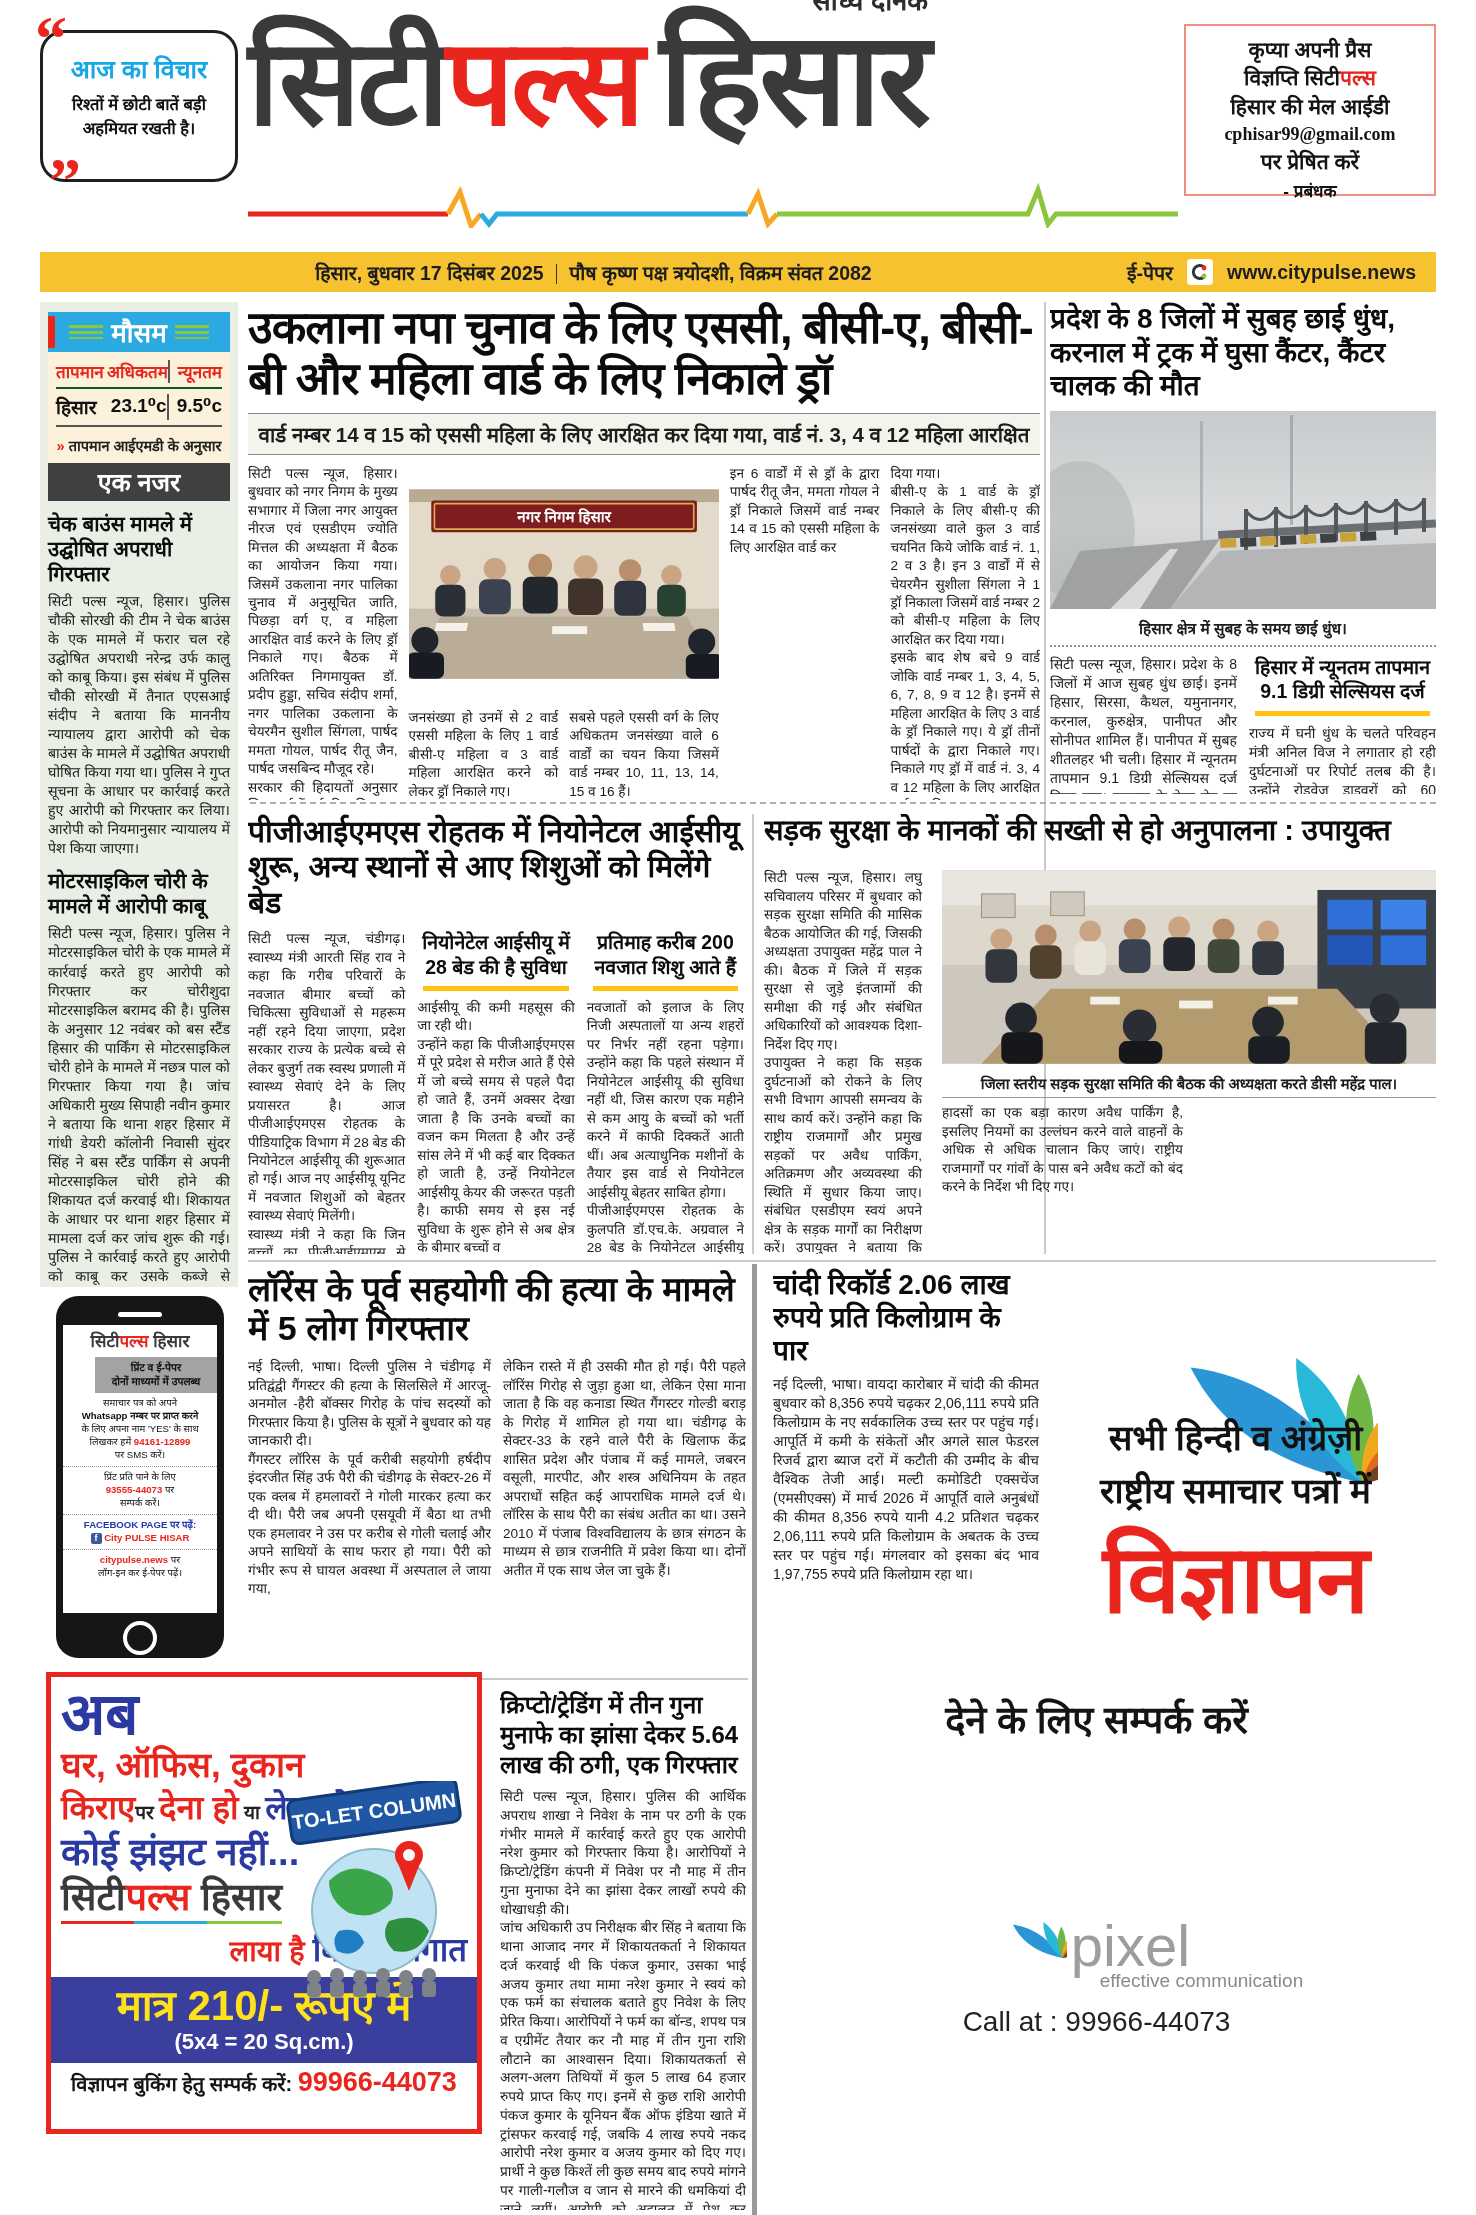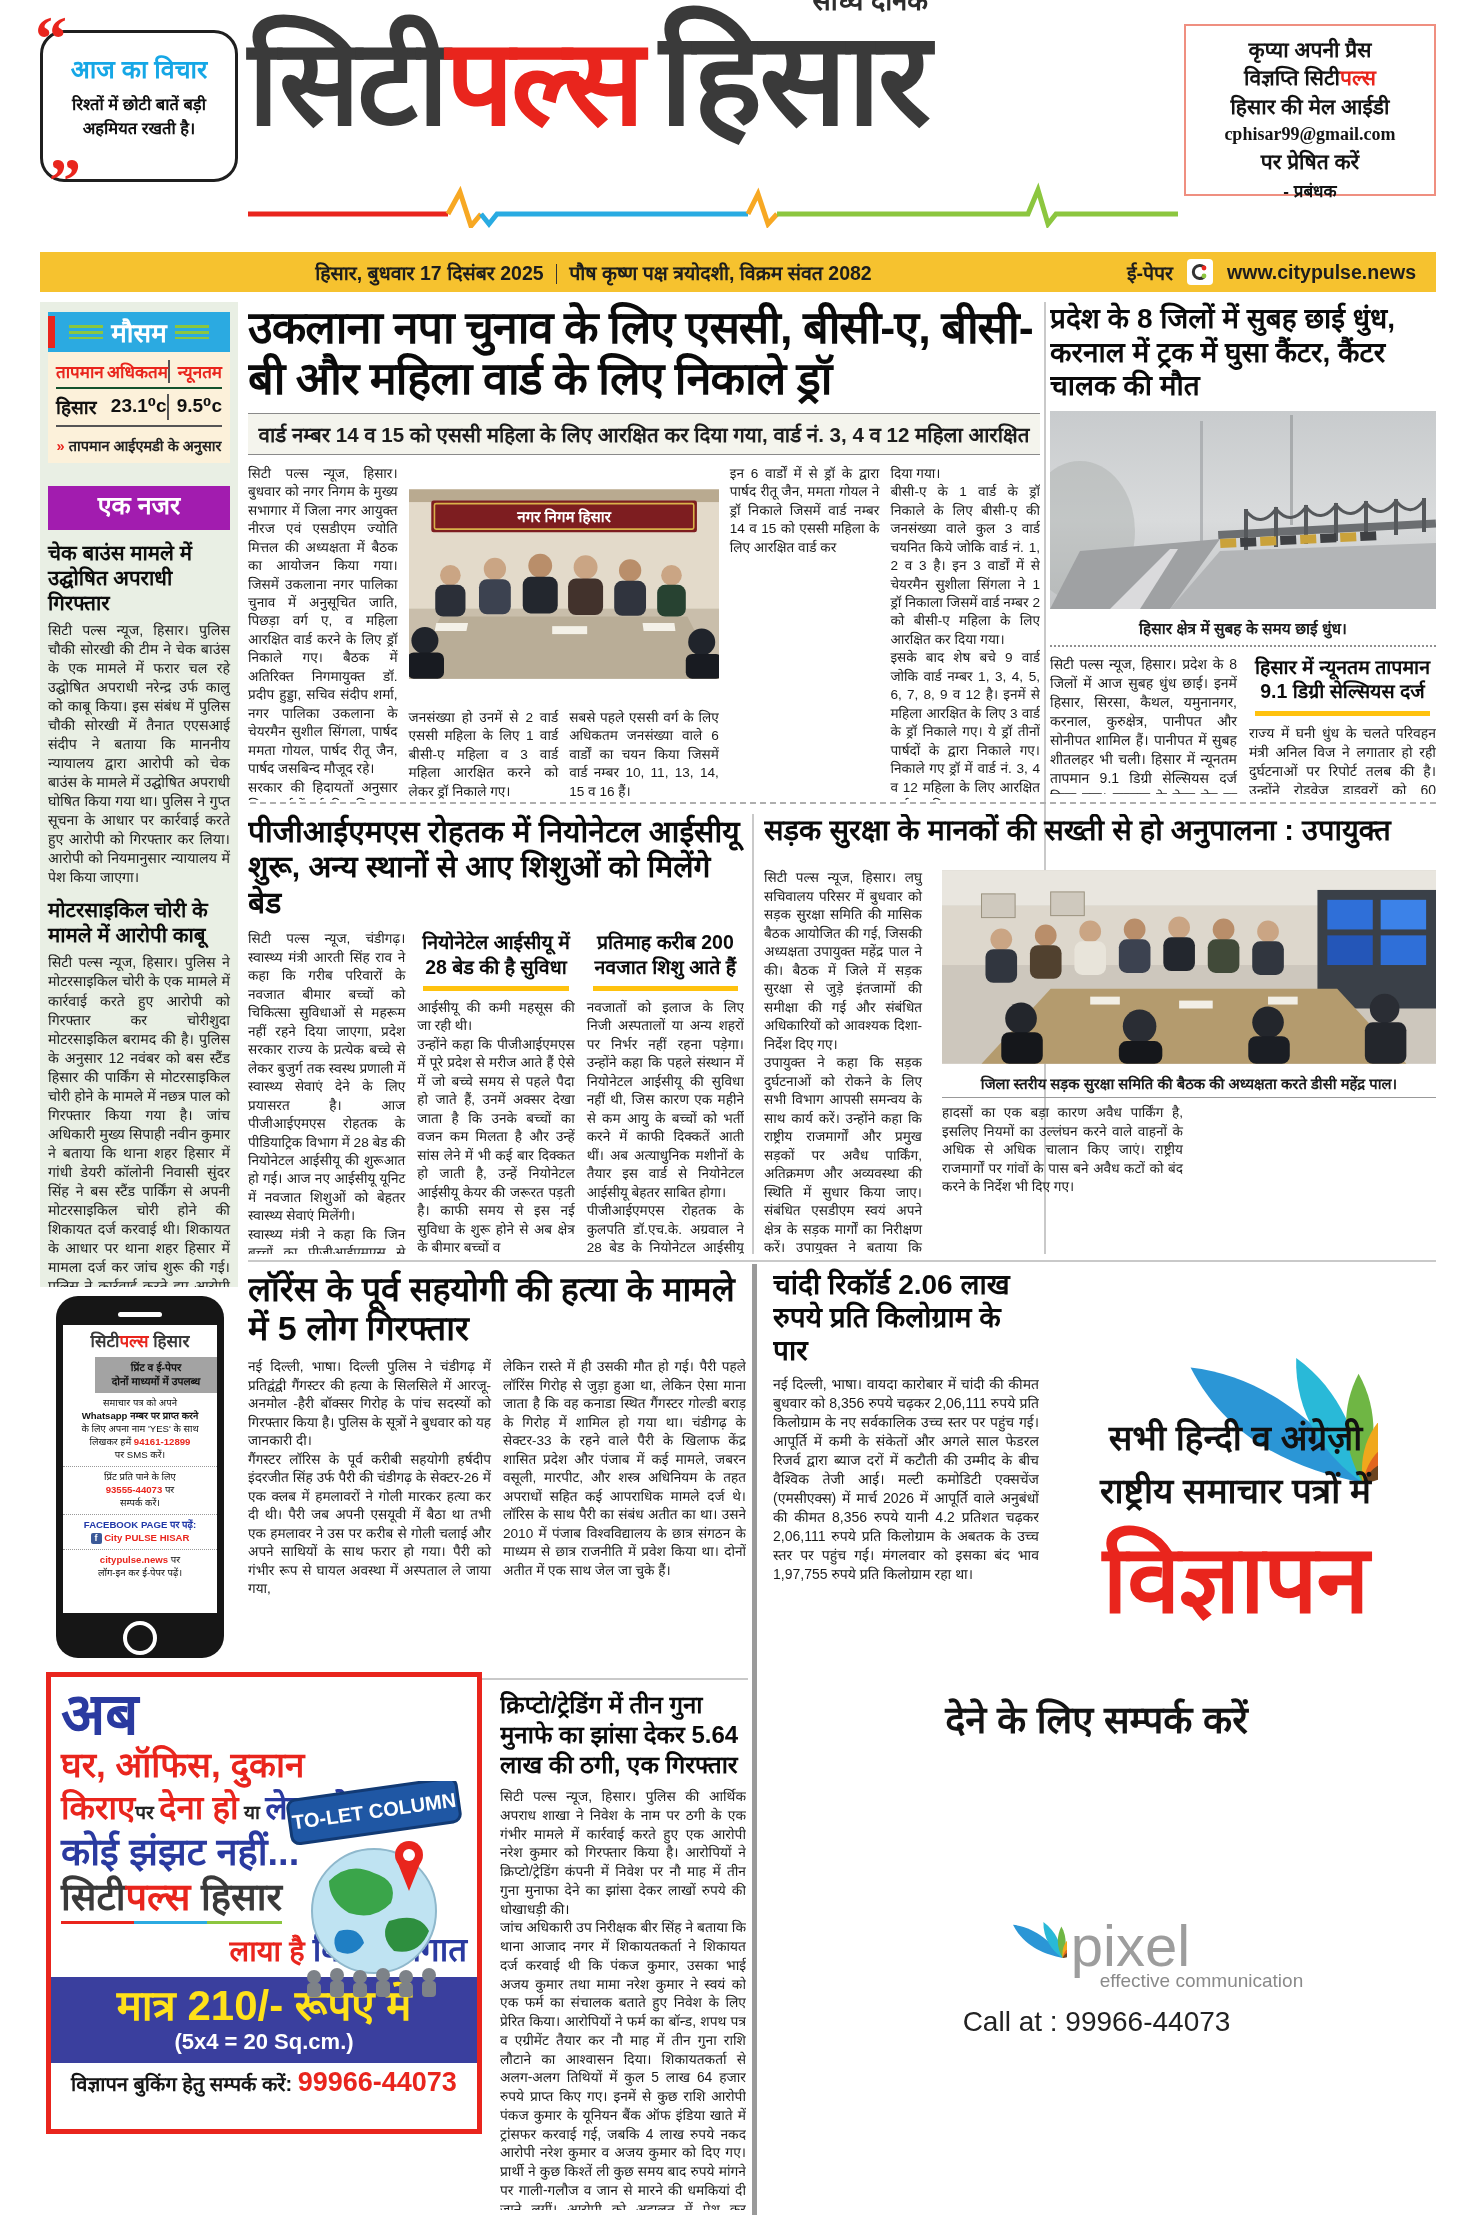--- a/index.html
+++ b/index.html
@@ -47,22 +47,22 @@
   .w-head{position:relative;background:#2baae1;height:40px;display:flex;align-items:center;justify-content:center;}
   .w-head .red-tab{position:absolute;left:0;top:4px;bottom:4px;width:7px;background:#e9251d;}
   .w-title{color:#fff;font-size:26px;font-weight:bold;z-index:1;}
   .w-stripes{width:34px;height:14px;margin:0 8px;background:repeating-linear-gradient(#8cc63f 0 3px,#2baae1 3px 6px);}
   .w-table{padding:8px 8px 0;}
   .w-row1{display:flex;color:#e9251d;font-weight:bold;font-size:17px;border-bottom:2px solid #14532d;padding-bottom:4px;}
   .w-row2{display:flex;font-weight:bold;font-size:19px;color:#111;border-bottom:2px solid #555;padding:5px 0;}
   .w-c1{width:62px;} .w-c2{width:62px;border-right:2px solid #555;margin-right:8px;}
   .w-note{font-size:14.5px;font-weight:bold;text-align:center;margin-top:8px;color:#222;}
   .w-note .red{color:#e9251d;}
-  .side-bar-title{background:#a21caf;color:#fff;font-size:25px;font-weight:bold;text-align:center;
-                  height:44px;line-height:38px;margin:23px 0 6px;}
+  .side-bar-title{background:#404040;color:#fff;font-size:25px;font-weight:bold;text-align:center;
+                  height:38px;line-height:38px;margin:0 0 6px;}
   .side-art h3{font-size:20.5px;line-height:1.22;color:#0c0c0c;margin:10px 0 6px;}
   .side-art p{font-size:14.2px;line-height:1.34;margin:0;color:#1b1b1b;}
 
   
   .art h2{margin:0;color:#0b0b0b;}
   .colgrid{display:grid;gap:12px;}
   .body-txt{font-size:13.6px;line-height:1.36;color:#1b1b1b;white-space:pre-line;}
   .subhead3{font-size:19.5px;font-weight:bold;text-align:center;line-height:1.25;color:#0c0c0c;}
   .ybar{height:5px;background:#ffc20e;margin:7px 6px 8px;}
 

